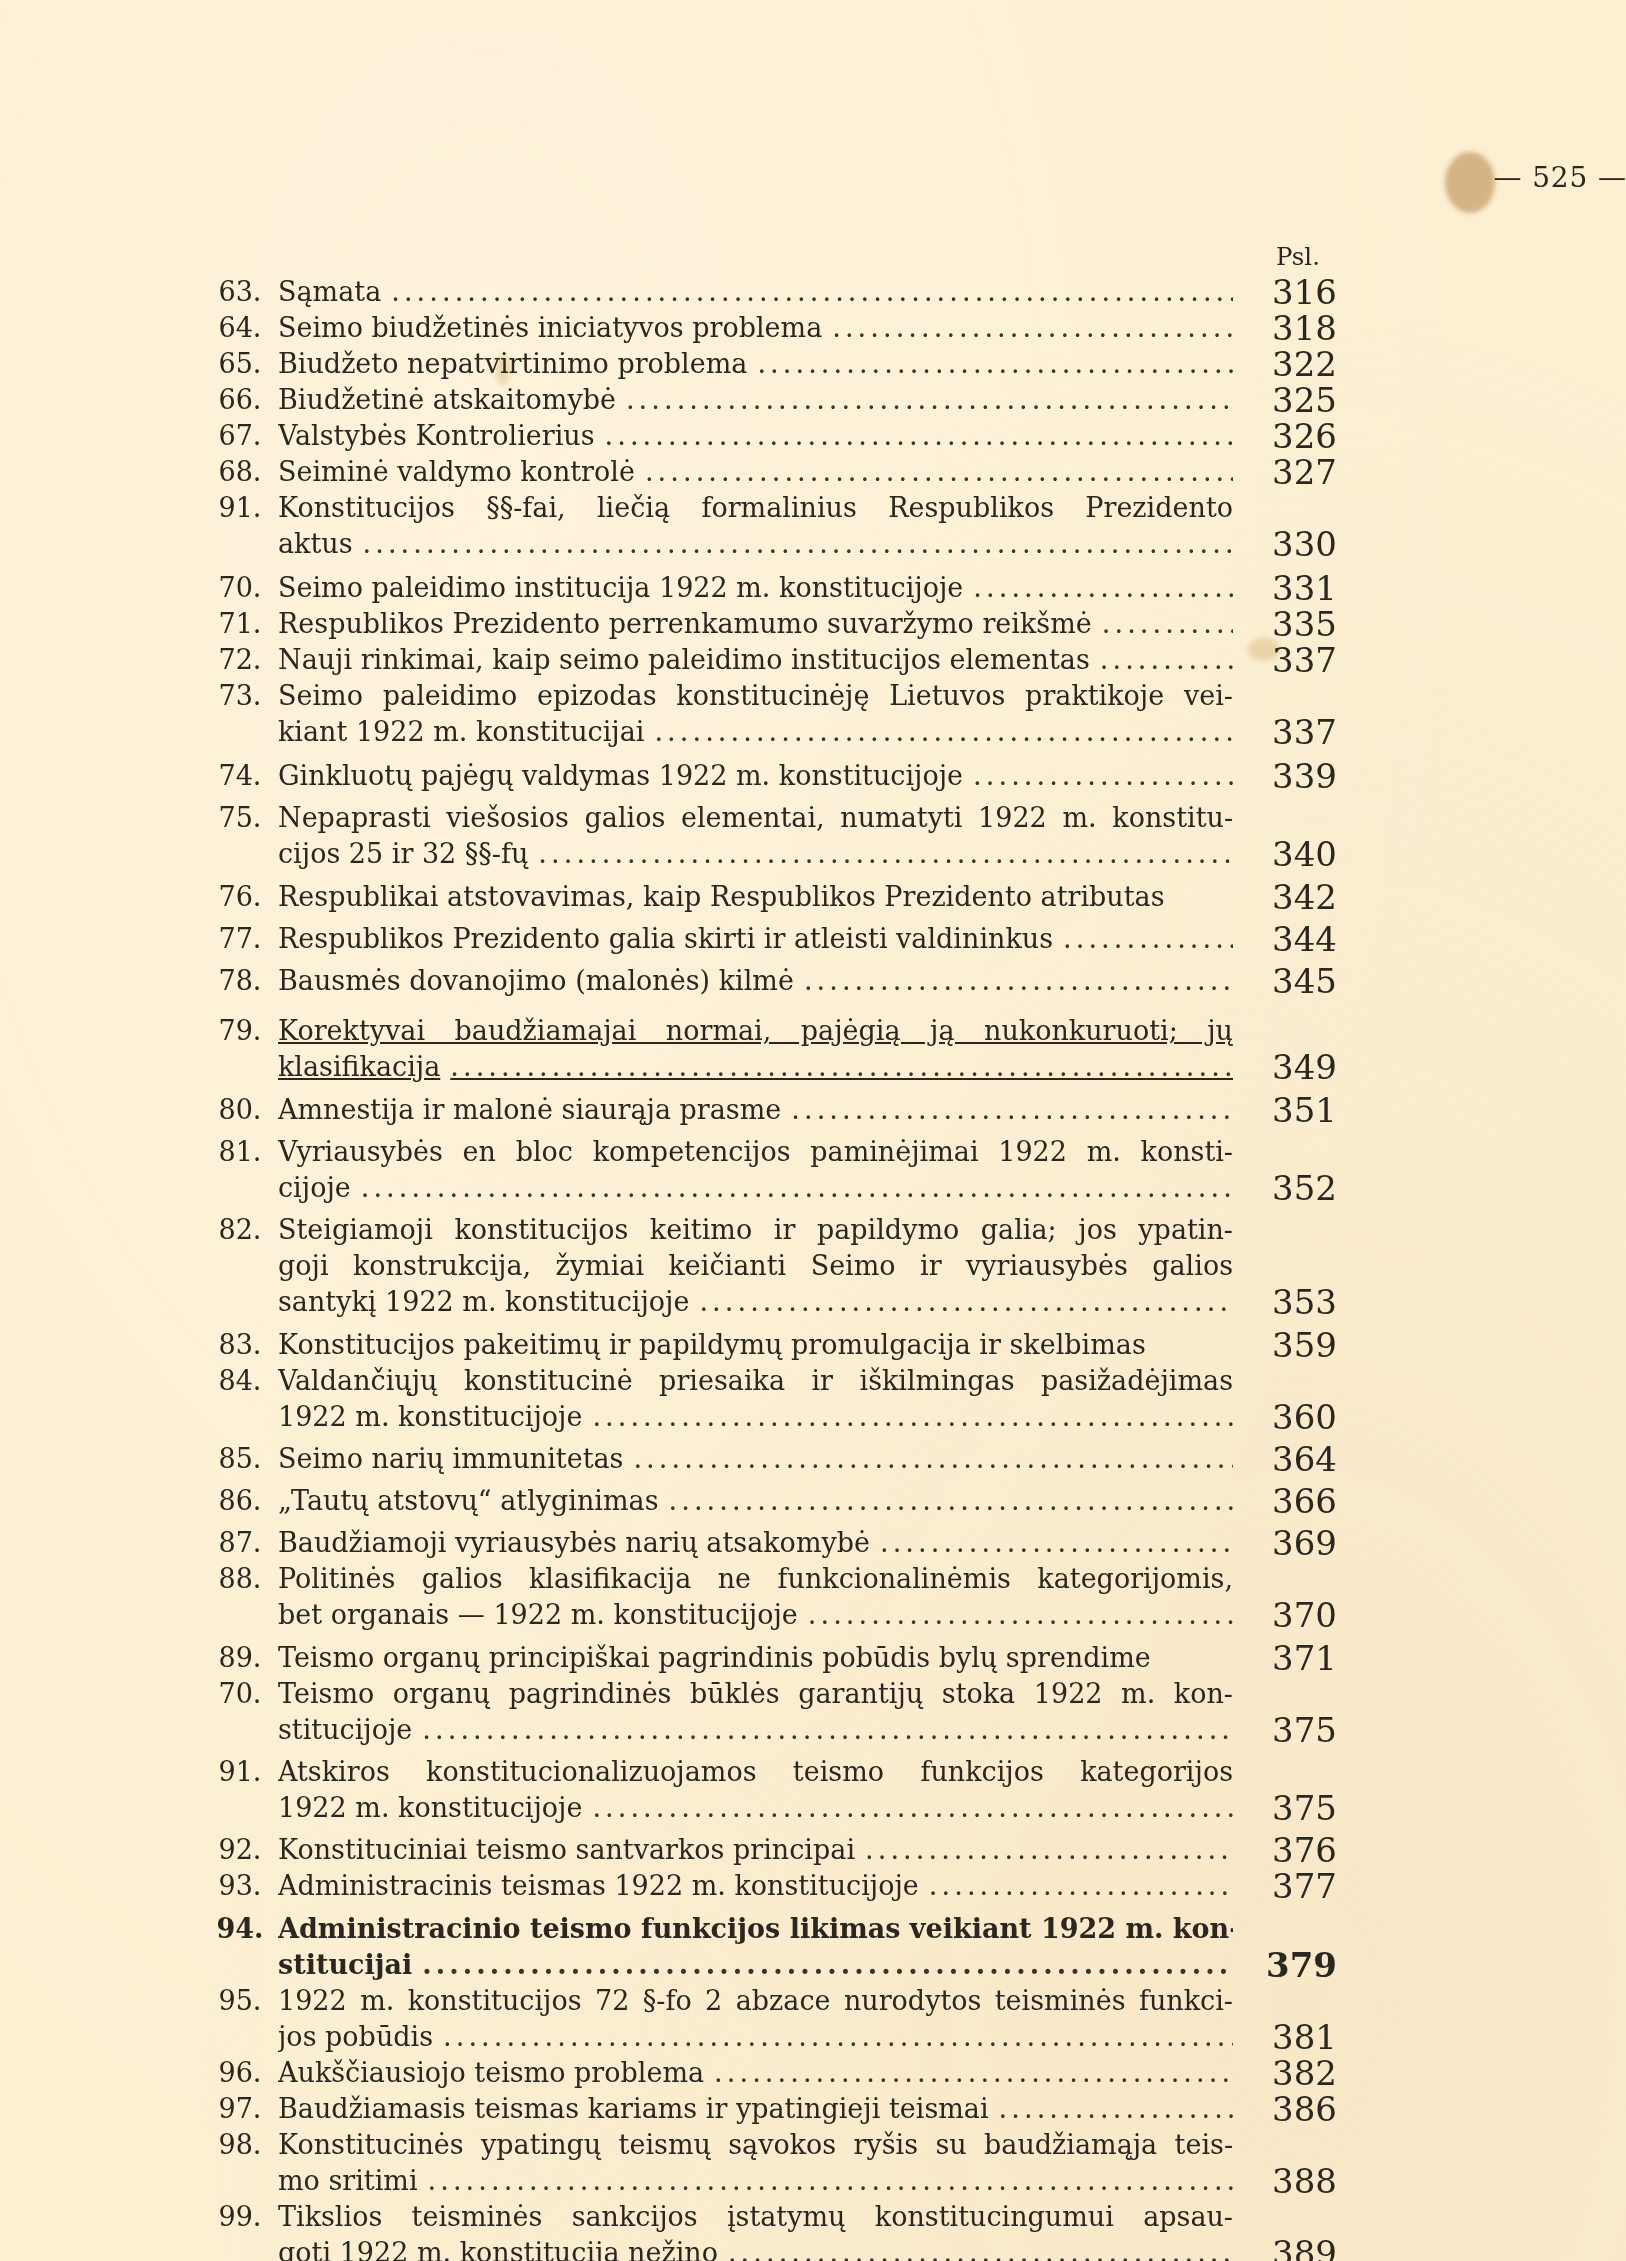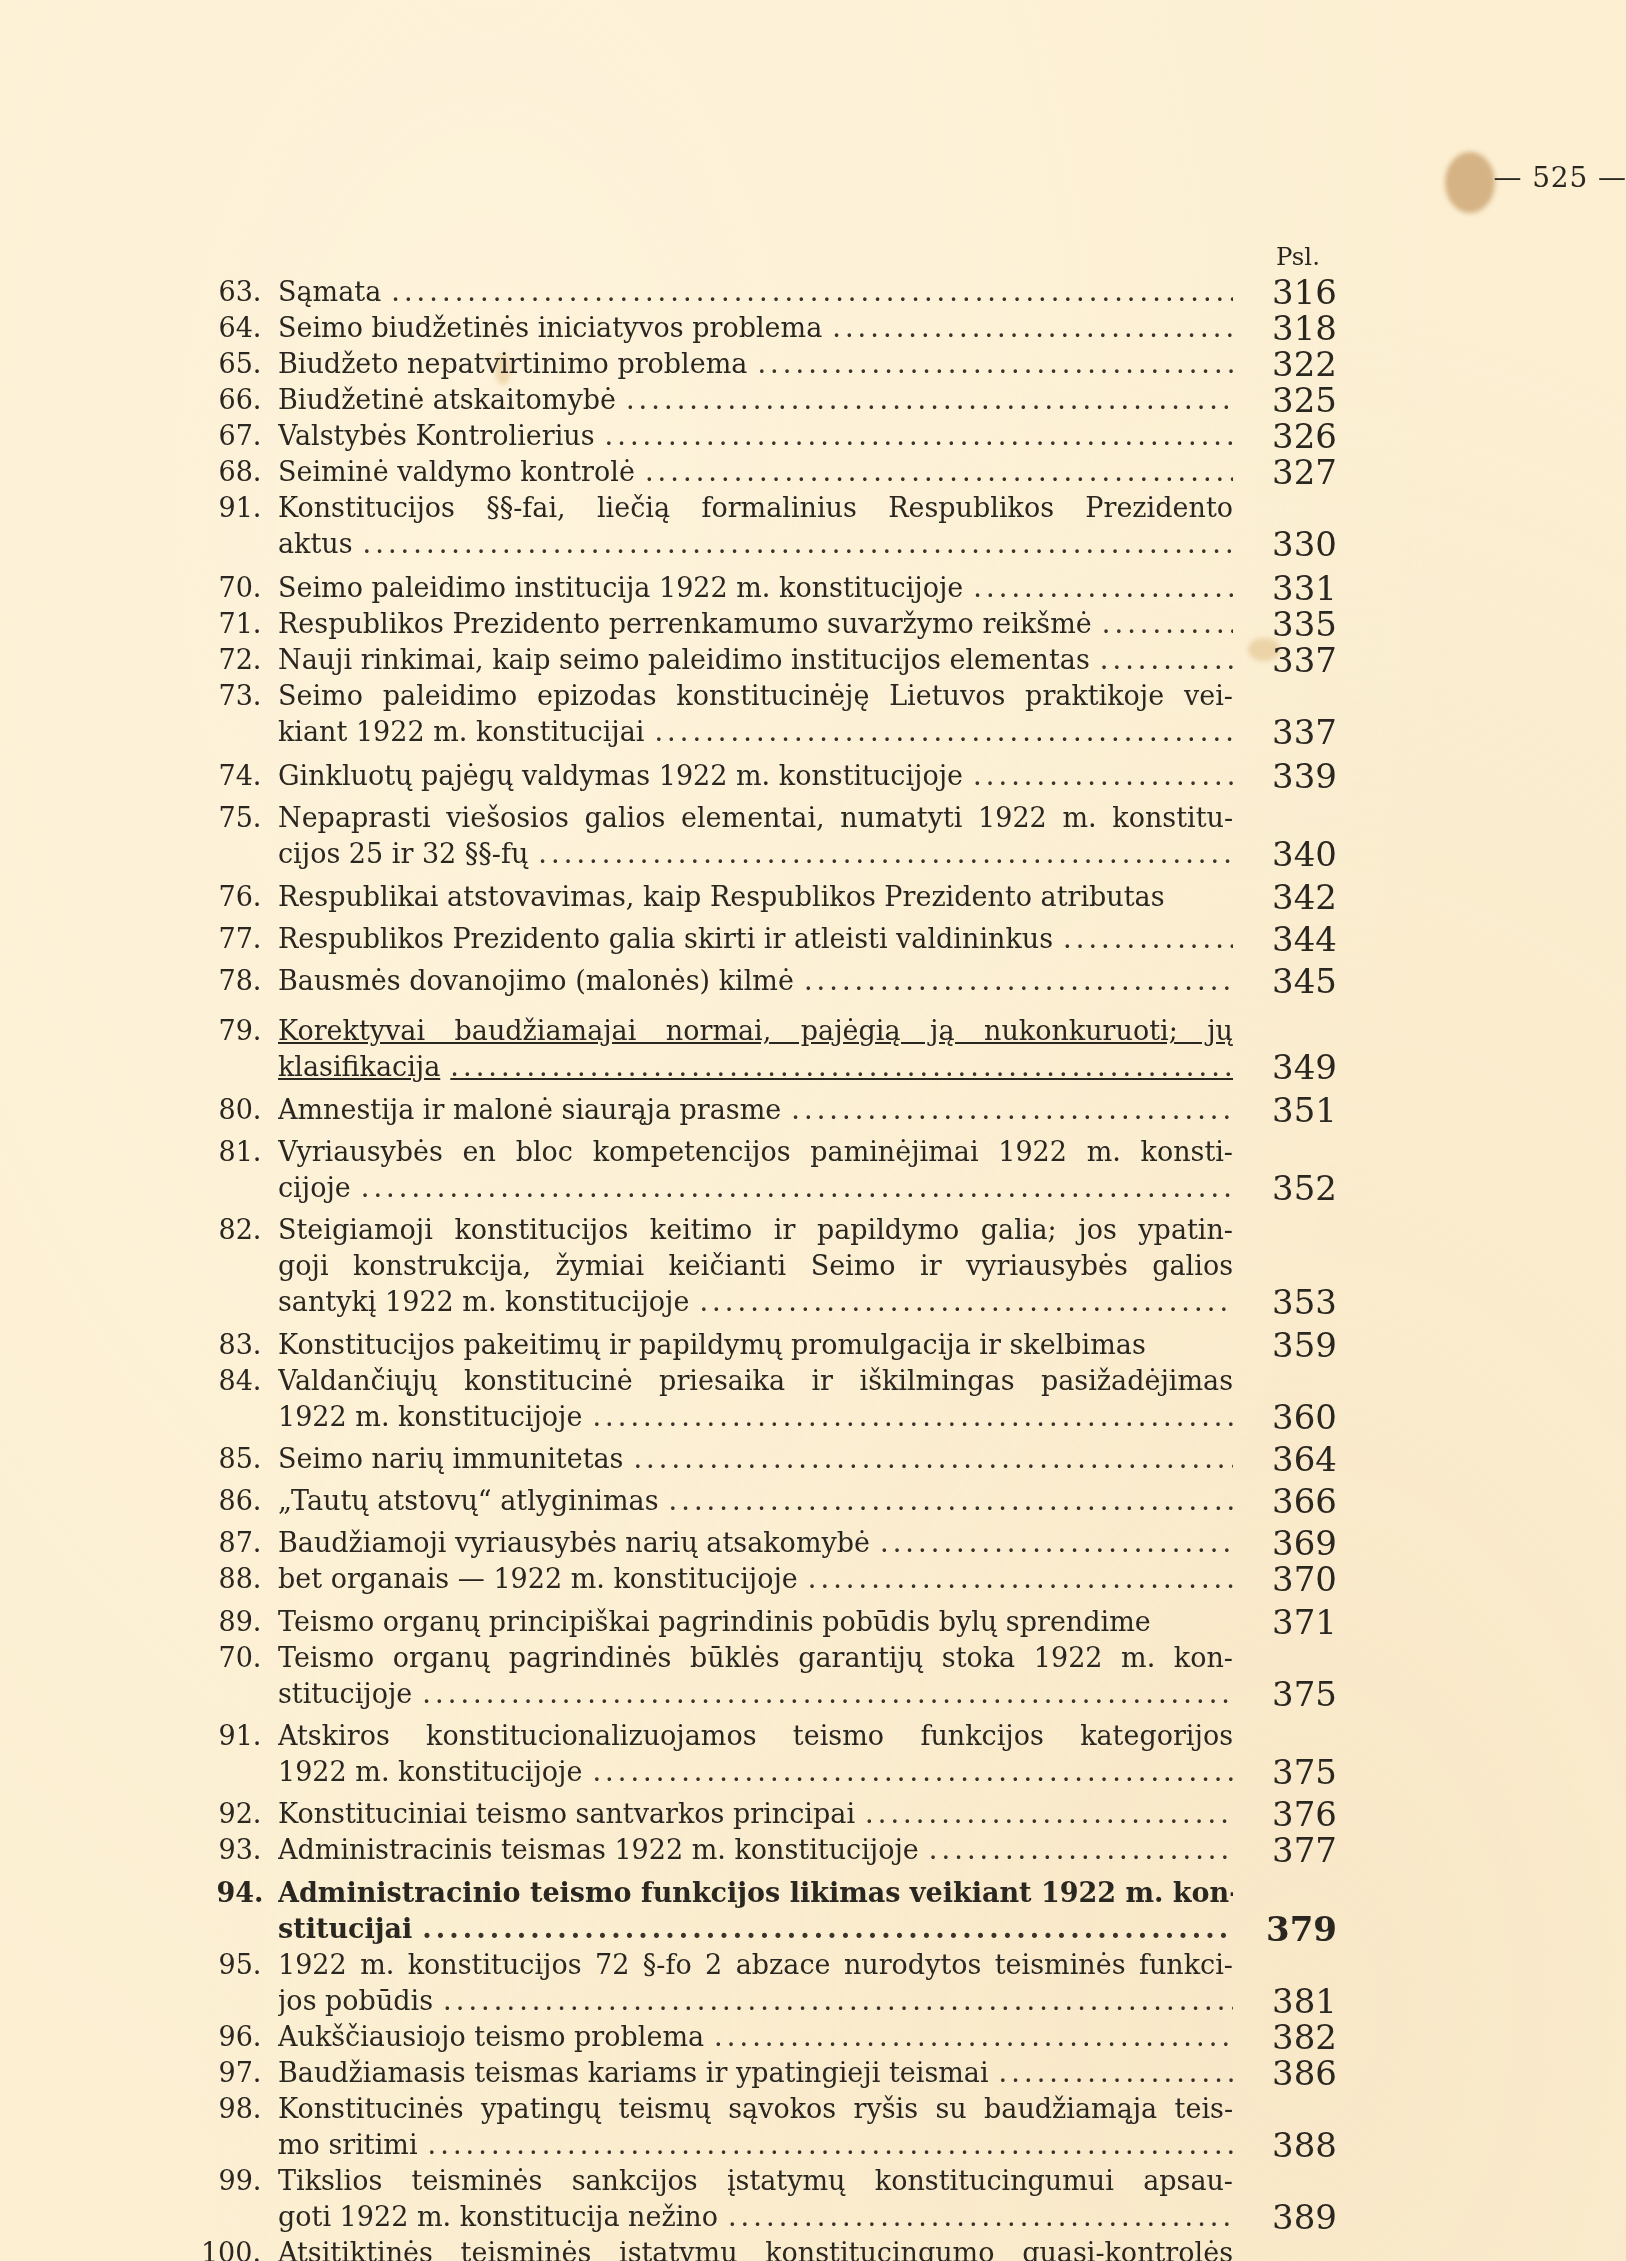--- a/index.html
+++ b/index.html
@@ -312,20 +312,23 @@
         <div class="line">
           <span class="txt">Baudžiamoji vyriausybės narių atsakomybė</span>
           <span class="dots">......................................................................................................................</span>
         </div>
       </div>
       <span class="page">369</span>
     </div>
     <div class="entry">
       <span class="num">88.</span>
       <div class="body">
+        <div class="line justify">
+          <span class="txt">Politinės galios klasifikacija ne funkcionalinėmis kategorijomis,</span>
+        </div>
         <div class="line">
           <span class="txt">bet organais — 1922 m. konstitucijoje</span>
           <span class="dots">......................................................................................................................</span>
         </div>
       </div>
       <span class="page">370</span>
     </div>
     <div class="entry" style="margin-top: 6.3px;">
       <span class="num">89.</span>
       <div class="body">

